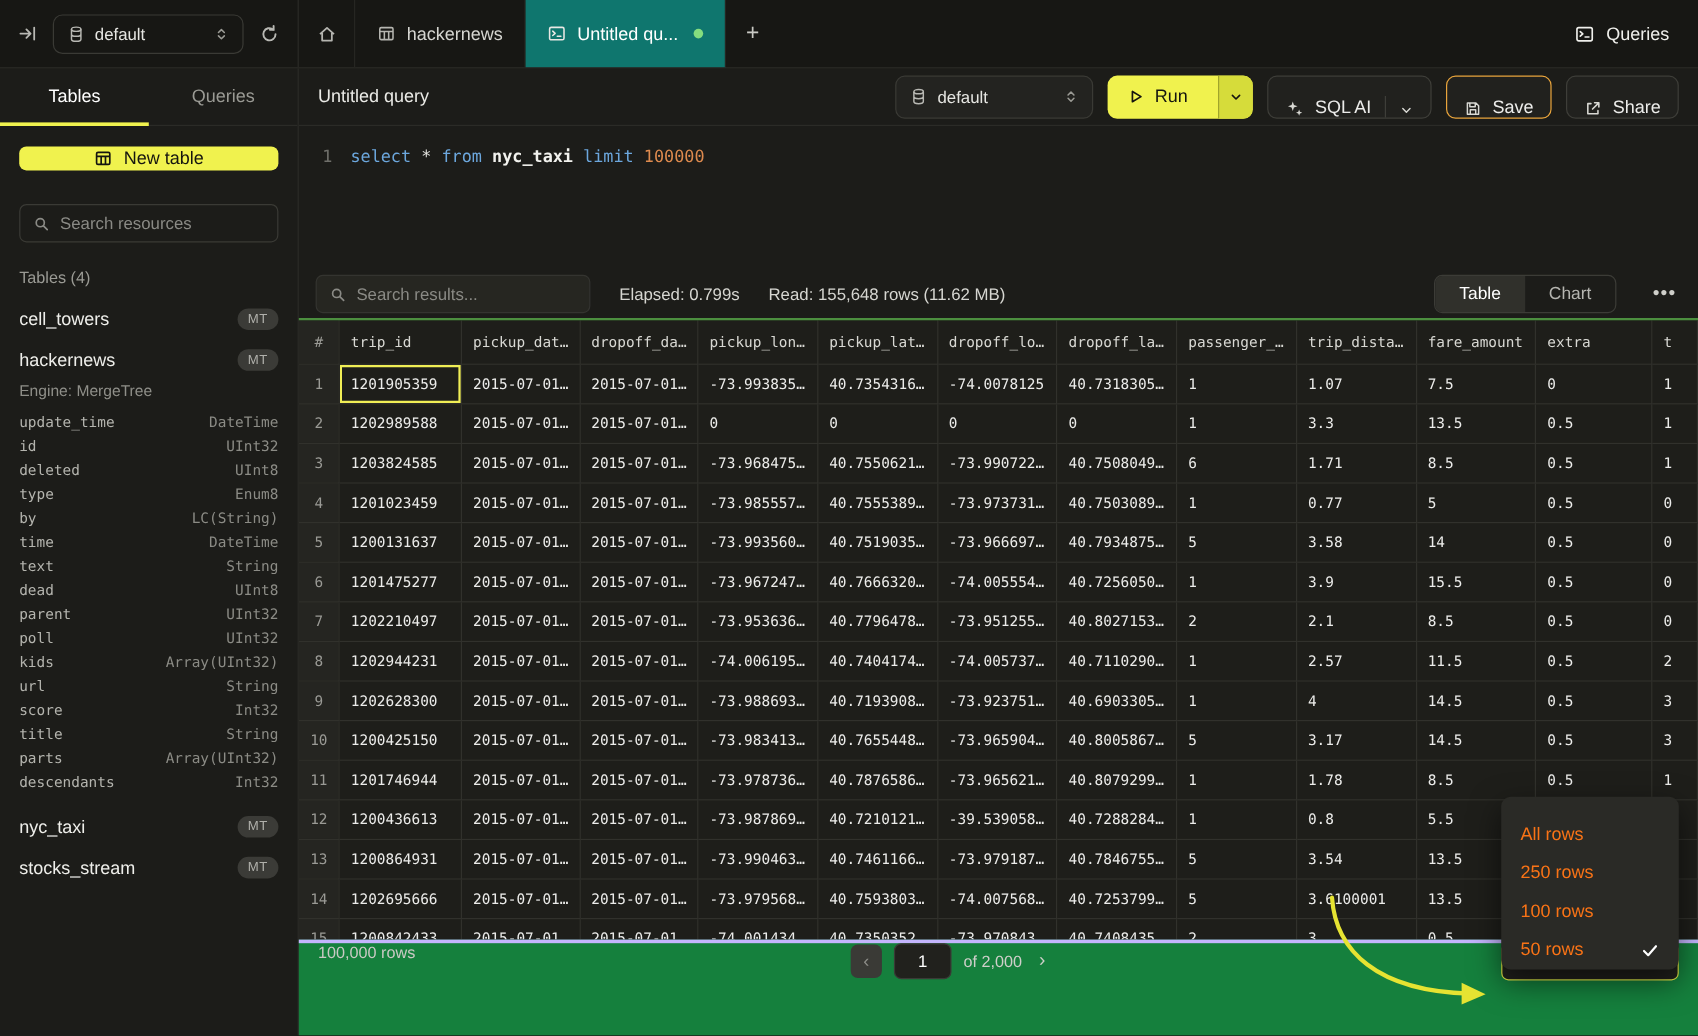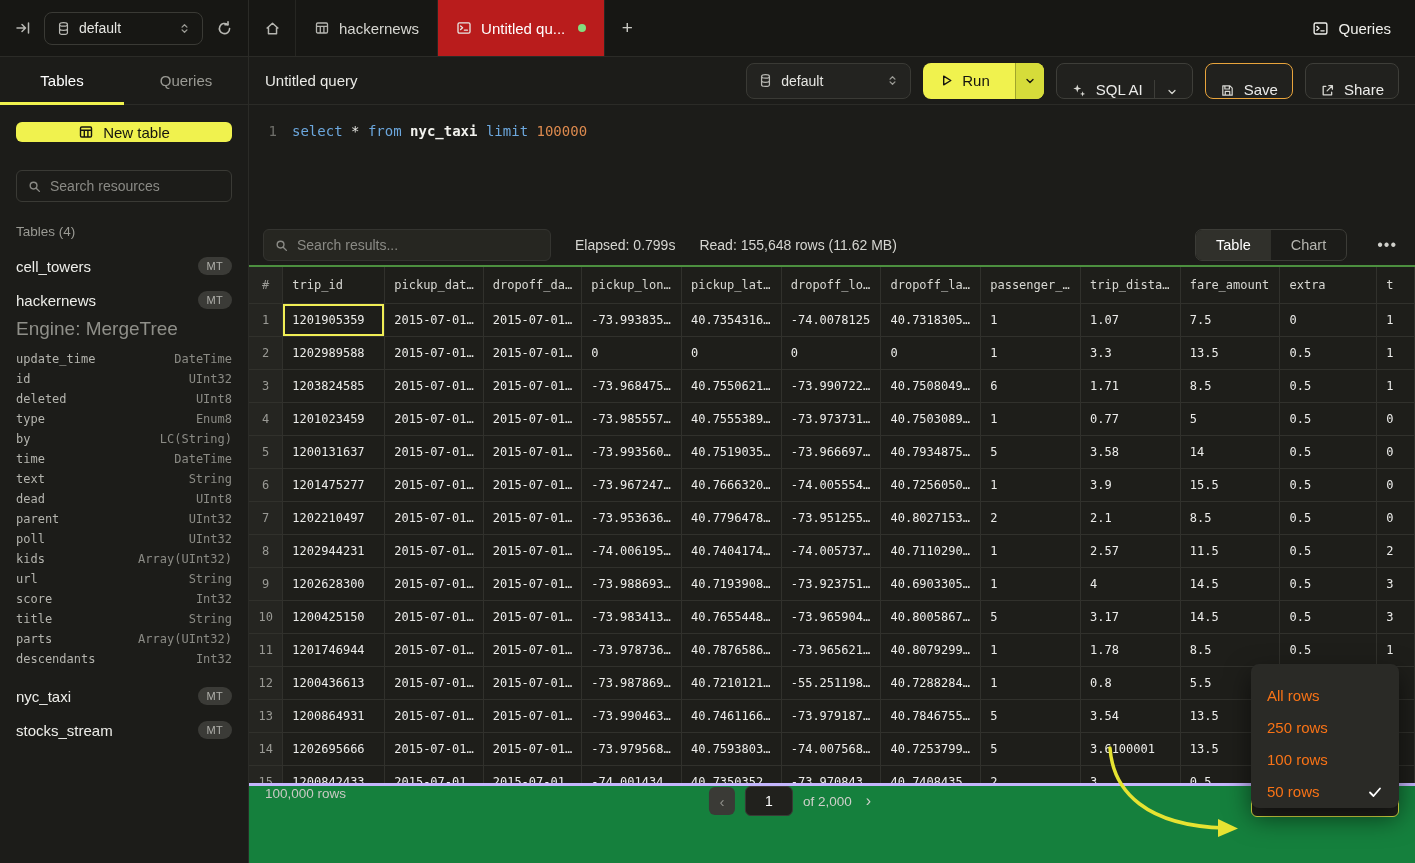--- a/index.html
+++ b/index.html
@@ -16,21 +16,21 @@
   .topbar{position:absolute;top:0;left:0;right:0;height:57px;background:#171714;border-bottom:1px solid #2b2b27;display:flex}
   .tb-left{width:249px;flex:0 0 249px;display:flex;align-items:center;gap:13px;padding:0 15px;border-right:1px solid #2b2b27}
   .icon-btn{color:#b8b8b3;cursor:pointer}
   .db-pill{height:33px;display:flex;align-items:center;gap:8px;padding:12px 11px;border:1px solid #3a3a35;border-radius:8px;color:#e6e6e2;font-size:14px;flex:1}
   .db-pill .updown{margin-left:auto;color:#9a9a94}
   .db-pill .dbic{color:#b8b8b3}
   .tabstrip{flex:1;display:flex;align-items:stretch}
   .tab{display:flex;align-items:center;gap:9px;padding:0 18px;border-right:1px solid #262622;color:#d6d6d1;font-size:15px;cursor:pointer}
   .tab .ic{color:#b5b5b0}
   .tab.home{width:47;padding:0;justify-content:center;width:47px}
-  .tab.active{background:#b91c1c;color:#fff}
+  .tab.active{background:#0f766e;color:#fff}
   .tab.active .ic{color:#e8e8e4}
   .green-dot{width:8px;height:8px;border-radius:50%;background:var(--green-dot);margin-left:4px}
   .tab.plus{width:44px;padding:0;justify-content:center;font-size:19px;color:#c9c9c4;border-right:none}
   .tb-right{margin-left:auto;display:flex;align-items:center;gap:9px;padding:0 24px;font-size:15px;color:#f0f0ec;cursor:pointer}
 
   
   .shell{position:absolute;top:57px;left:0;right:0;bottom:0;display:flex}
 
   
   .sidebar{width:249px;flex:0 0 249px;border-right:1px solid #2b2b27;display:flex;flex-direction:column;overflow:hidden}
@@ -38,21 +38,21 @@
   .side-tab{flex:1;display:flex;align-items:center;justify-content:center;font-size:15px;color:#9a9a94;position:relative;cursor:pointer}
   .side-tab.active{color:#fff}
   .side-tab.active::after{content:"";position:absolute;left:0;right:0;bottom:-1px;height:3px;background:var(--accent-yellow)}
   .new-table{margin:17px 16px 0;height:20px;background:var(--accent-yellow);border:none;border-radius:6px;display:flex;align-items:center;justify-content:center;gap:9px;color:#15150f;font-size:15px;font-family:inherit;cursor:pointer}
   .side-search{margin:28px 16px 0;height:32px;border:1px solid #3a3a35;border-radius:6px;display:flex;align-items:center;gap:8px;padding:0 10px;color:#8a8a85}
   .side-search input{flex:1;background:transparent;border:none;outline:none;color:#e8e8e4;font-size:14px;font-family:inherit;min-width:0}
   .side-search input::placeholder{color:#8a8a85}
   .section-label{padding:22px 16px 10px;font-size:13.5px;color:#9a9a94}
   .tbl-item{display:flex;align-items:center;justify-content:space-between;padding:8px 16px;font-size:15px;color:#eeeeea;cursor:pointer}
   .badge{background:#3b3b37;color:#b0b0ab;font-size:11px;padding:3px 9px;border-radius:10px;letter-spacing:.3px}
-  .engine-line{padding:1px 16px 9px;font-size:19px;color:#8f8f89}
+  .engine-line{padding:1px 16px 9px;font-size:13px;color:#8f8f89}
   .col-list{padding-bottom:10px}
   .col-row{display:flex;justify-content:space-between;padding:3px 16px;font-family:"DejaVu Sans Mono",monospace;font-size:12px}
   .col-name{color:#b4b4ae}
   .col-type{color:#8b8b85}
 
   
   main{flex:1;display:flex;flex-direction:column;position:relative;min-width:0}
   .qh{height:48px;flex:0 0 48px;border-bottom:1px solid #2b2b27;display:flex;align-items:center;padding:0 16px}
   .qh-title{font-size:15px;color:#eaeae6}
   .qh-right{margin-left:auto;display:flex;align-items:center;gap:12px}
@@ -67,21 +67,21 @@
   .save{border:1.5px solid var(--save-border)}
 
   .editor{height:120px;flex:0 0 120px;display:flex;padding:16px 0 0 14px;font-family:"DejaVu Sans Mono",monospace;font-size:14px;line-height:20px;cursor:text}
   .gutter{min-width:14px;text-align:right;color:#6f6f6a;margin-right:15px}
   .tok-kw{color:#6ca7dd}
   .tok-op{color:#e8e8e4}
   .tok-table{color:#f2f2ee;font-weight:bold}
   .tok-num{color:#dd8a4e}
 
   .rtoolbar{height:40px;flex:0 0 40px;display:flex;align-items:center;padding:0 14px;gap:24px}
-  .results-search{width:288px;height:32px;background:#262621;border:1px solid #343430;border-radius:6px;display:flex;align-items:center;gap:8px;padding:0 10px;color:#8a8a85}
+  .results-search{width:229px;height:32px;background:#262621;border:1px solid #343430;border-radius:6px;display:flex;align-items:center;gap:8px;padding:0 10px;color:#8a8a85}
   .results-search input{flex:1;background:transparent;border:none;outline:none;color:#e8e8e4;font-size:14px;font-family:inherit;min-width:0}
   .results-search input::placeholder{color:#8a8a85}
   .stat{font-size:14px;color:#d6d6d1;white-space:nowrap}
   .toggle{margin-left:auto;display:flex;border:1px solid #3c3c37;border-radius:7px;overflow:hidden;font-size:14.5px}
   .seg{padding:7px 20px;color:#b5b5b0;cursor:pointer}
   .seg.active{background:#30302b;color:#fff}
   .dots{color:#cfcfca;padding:0 4px;margin-left:2px;font-size:16px;letter-spacing:1px;cursor:pointer}
 
   .grid-wrap{flex:1;border-top:2px solid var(--table-top-line);overflow:hidden;position:relative;min-height:0}
   table{border-collapse:collapse;table-layout:fixed;font-family:"DejaVu Sans Mono",monospace;font-size:12px}
@@ -582,21 +582,21 @@
               <td>0.5</td>
               <td>1</td>
             </tr>
             <tr>
               <td class="rownum">12</td>
               <td>1200436613</td>
               <td>2015-07-01…</td>
               <td>2015-07-01…</td>
               <td>-73.987869…</td>
               <td>40.7210121…</td>
-              <td>-55.251198…</td>
+              <td>-39.539058…</td>
               <td>40.7288284…</td>
               <td>1</td>
               <td>0.8</td>
               <td>5.5</td>
               <td></td>
               <td></td>
             </tr>
             <tr>
               <td class="rownum">13</td>
               <td>1200864931</td>

